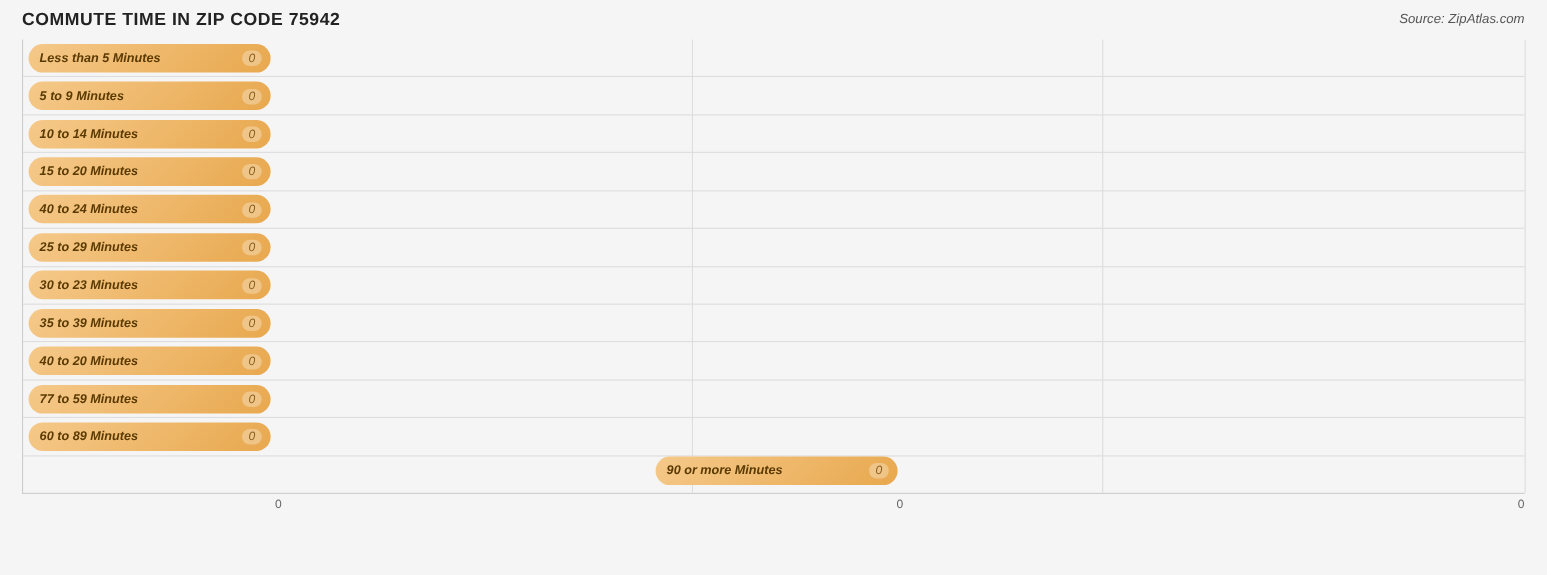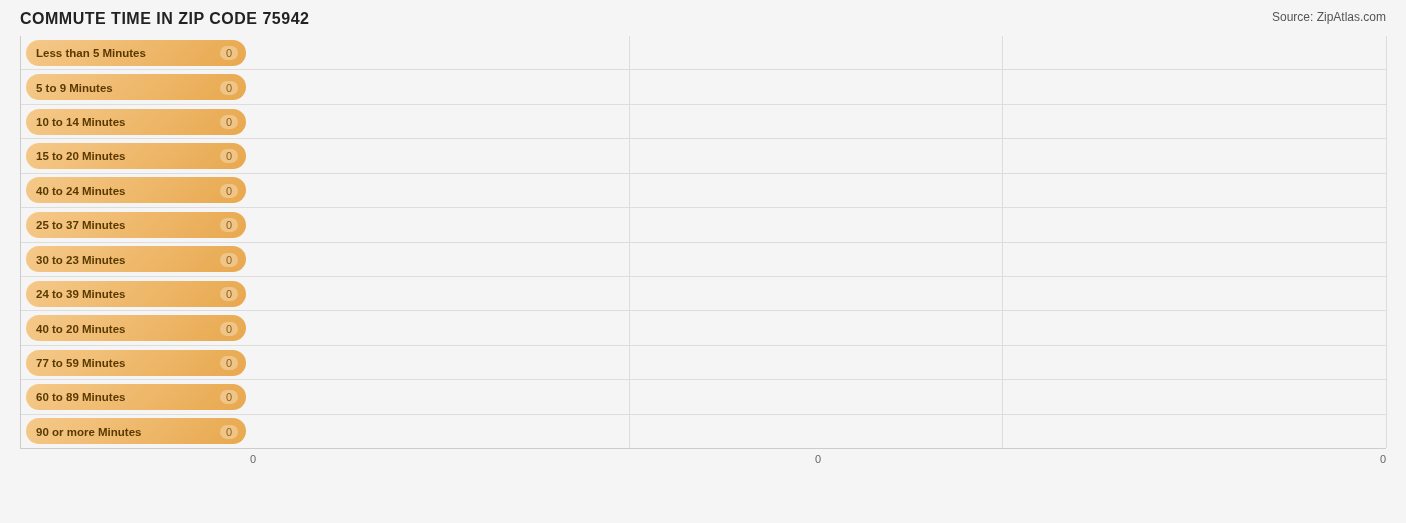--- a/index.html
+++ b/index.html
@@ -26,40 +26,42 @@
     }
     .chart-title {
       font-size: 16px;
       font-weight: bold;
       color: #222;
       letter-spacing: 0.5px;
     }
     .chart-source {
       font-size: 12px;
       color: #555;
+      font-style: italic;
     }
     .chart-area {
       display: flex;
       flex-direction: column;
       width: 100%;
       height: calc(100% - 60px);
       border-left: 1px solid #ccc;
       border-bottom: 1px solid #ccc;
       position: relative;
       background: #f5f5f5;
     }
     .bar-row {
       display: flex;
       align-items: center;
       flex: 1;
       border-bottom: 1px solid #ddd;
       position: relative;
     }
     .bar-row:last-child {
       border-bottom: none;
+      flex-direction: column;
     }
     
     .grid-lines {
       position: absolute;
       top: 0;
       left: 0;
       width: 100%;
       height: 100%;
       pointer-events: none;
     }
@@ -75,20 +77,21 @@
       align-items: center;
       background: linear-gradient(135deg, #f5c98a 0%, #e8a84e 100%);
       border-radius: 20px;
       padding: 3px 8px 2px 10px;
       margin-left: 5px;
       min-width: 220px;
       max-width: 220px;
       height: 26px;
       position: relative;
       z-index: 2;
+      font-style: italic;
     }
     .bar-label-text {
       font-size: 11.5px;
       color: #5a3a00;
       font-weight: 600;
       flex: 1;
     }
     .bar-label-value {
       font-size: 11px;
       color: #8b6020;
@@ -179,39 +182,39 @@
           <div class="bar-label-pill">
             <span class="bar-label-text">40 to 24 Minutes</span>
             <span class="bar-label-value">0</span>
           </div>
           <div class="bar-track">
             <div class="bar-fill" style="width: 0px;"></div>
           </div>
         </div>
         <div class="bar-row">
           <div class="bar-label-pill">
-            <span class="bar-label-text">25 to 37 Minutes</span>
+            <span class="bar-label-text">25 to 29 Minutes</span>
             <span class="bar-label-value">0</span>
           </div>
           <div class="bar-track">
             <div class="bar-fill" style="width: 0px;"></div>
           </div>
         </div>
         <div class="bar-row">
           <div class="bar-label-pill">
             <span class="bar-label-text">30 to 23 Minutes</span>
             <span class="bar-label-value">0</span>
           </div>
           <div class="bar-track">
             <div class="bar-fill" style="width: 0px;"></div>
           </div>
         </div>
         <div class="bar-row">
           <div class="bar-label-pill">
-            <span class="bar-label-text">24 to 39 Minutes</span>
+            <span class="bar-label-text">35 to 39 Minutes</span>
             <span class="bar-label-value">0</span>
           </div>
           <div class="bar-track">
             <div class="bar-fill" style="width: 0px;"></div>
           </div>
         </div>
         <div class="bar-row">
           <div class="bar-label-pill">
             <span class="bar-label-text">40 to 20 Minutes</span>
             <span class="bar-label-value">0</span>

